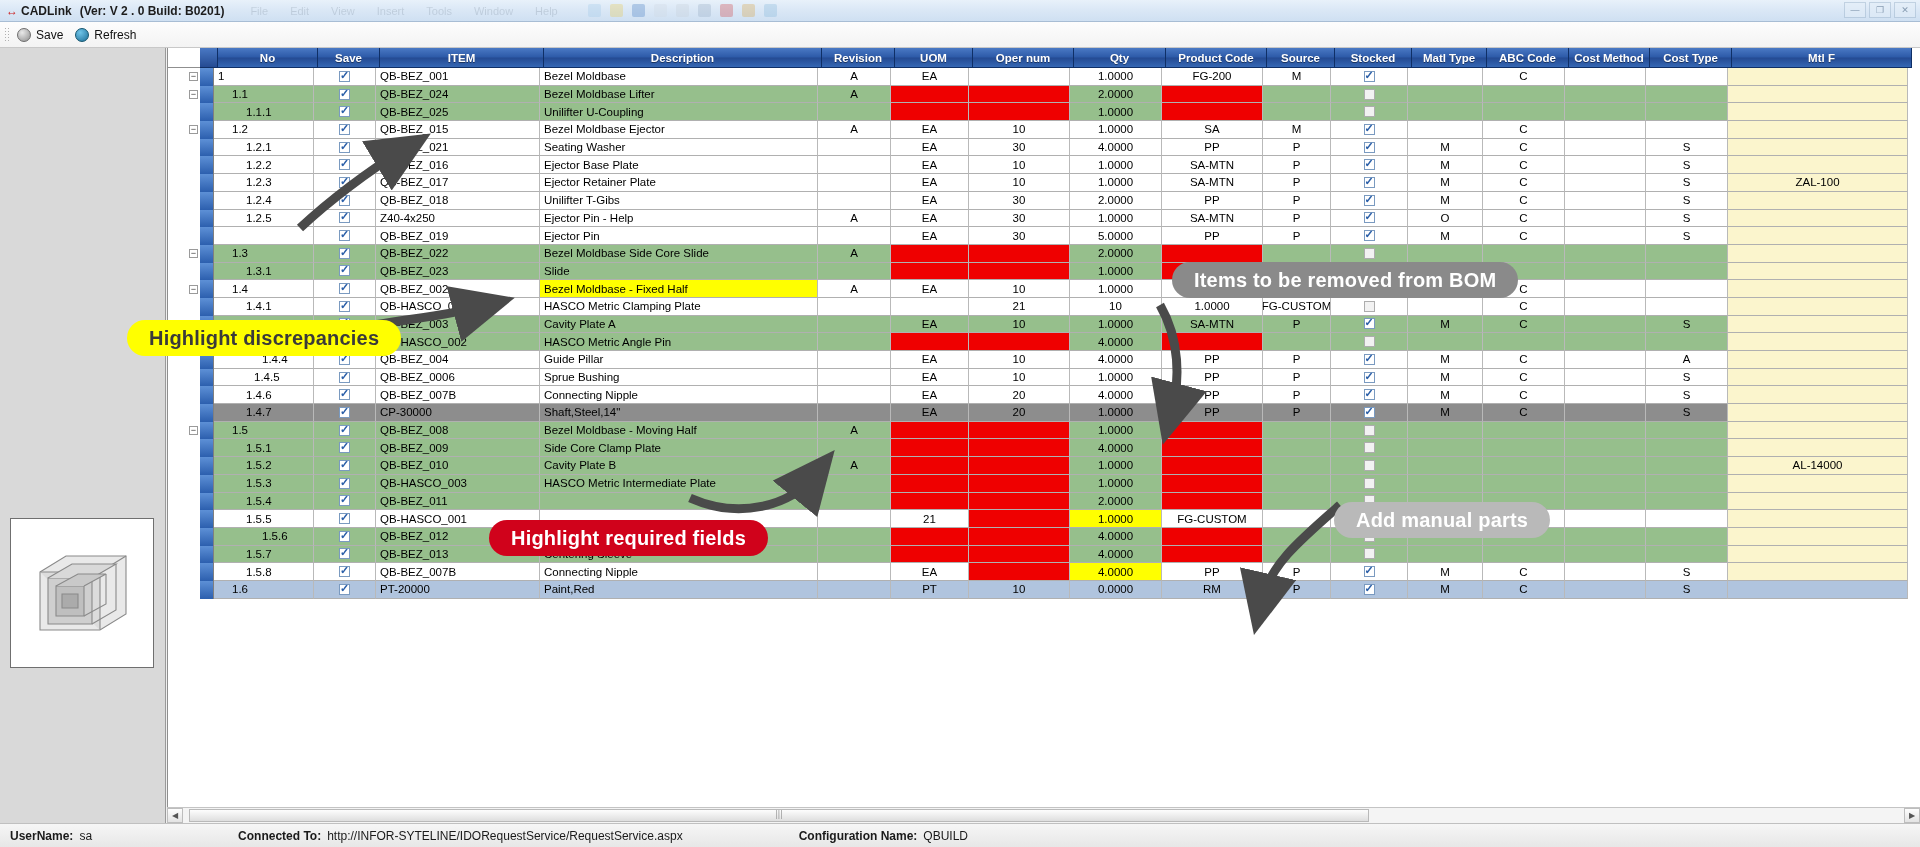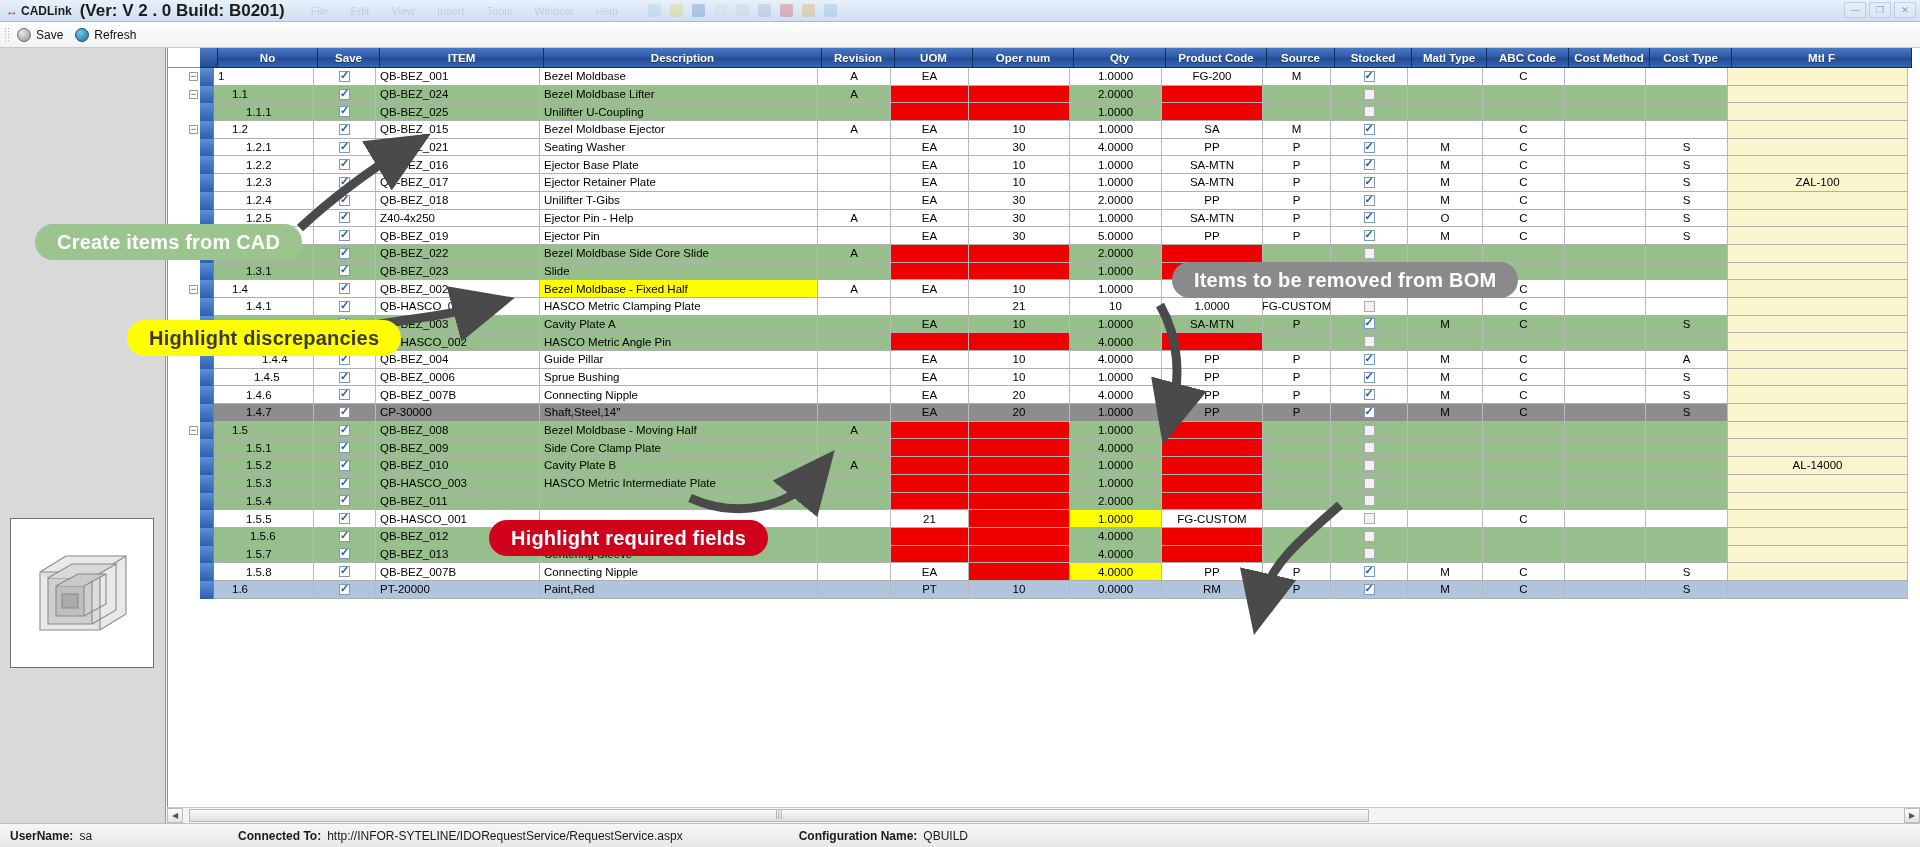--- a/index.html
+++ b/index.html
@@ -15,21 +15,21 @@
 
   
   .titlebar {
     position: absolute; left: 0; top: 0; width: 1920px; height: 22px;
     background: linear-gradient(to bottom, #e8f1fa 0%, #dbe8f6 45%, #cfe0f2 100%);
     border-bottom: 1px solid #a8bdd4;
     display: flex; align-items: center;
   }
   .title-logo { margin-left: 6px; margin-right: 4px; color: #cc2222; font-weight: bold; font-size: 12px; letter-spacing:-1px;}
   .title-text { font-size: 12px; font-weight: bold; color: #1c1c1c; white-space: nowrap; }
-  .title-ver { font-size: 17px; font-weight: bold; color: #1c1c1c; margin-left: 8px; white-space: nowrap;}
+  .title-ver { font-size: 12px; font-weight: bold; color: #1c1c1c; margin-left: 8px; white-space: nowrap;}
   .ghost-menu { display:flex; gap:22px; margin-left:26px; opacity:0.13; }
   .ghost-menu span { font-size:11px; color:#123; white-space:nowrap; }
   .ghost-icons { display:flex; gap:9px; margin-left:30px; opacity:0.30; align-items:center; }
   .gi { width:13px; height:13px; border-radius:2px; }
   .title-right { position:absolute; right:4px; top:2px; display:flex; gap:3px; opacity:.5;}
   .winbtn { width:22px; height:16px; border:1px solid #9fb6cc; background:#e4eef8; font-size:9px; color:#33506e; text-align:center; line-height:14px;}
 
   
   .toolbar {
     position: absolute; left: 0; top: 22px; width: 1920px; height: 26px;
@@ -870,21 +870,21 @@
           </div>
           <div class="cell c" style="width: 75px; flex: 0 0 75px;"></div>
           <div class="cell c" style="width: 82px; flex: 0 0 82px;">C</div>
           <div class="cell c" style="width: 81px; flex: 0 0 81px;"></div>
           <div class="cell c" style="width: 82px; flex: 0 0 82px;"></div>
           <div class="cell c cream" style="width: 180px; flex: 0 0 180px;"></div>
         </div>
         <div class="row green">
           <div class="tree"></div>
           <div class="marker"></div>
-          <div class="cell" style="width: 100px; flex: 0 0 100px; padding-left: 36px;">1.5.6</div>
+          <div class="cell" style="width: 100px; flex: 0 0 100px; padding-left: 48px;">1.5.6</div>
           <div class="cell c" style="width: 62px; flex: 0 0 62px;">
             <span class="chk on"></span>
           </div>
           <div class="cell" style="width: 164px; flex: 0 0 164px;">QB-BEZ_012</div>
           <div class="cell" style="width: 278px; flex: 0 0 278px;">Guide Bushing</div>
           <div class="cell c" style="width: 73px; flex: 0 0 73px;"></div>
           <div class="cell c red" style="width: 78px; flex: 0 0 78px;"></div>
           <div class="cell c red" style="width: 101px; flex: 0 0 101px;"></div>
           <div class="cell c" style="width: 92px; flex: 0 0 92px;">4.0000</div>
           <div class="cell c red" style="width: 101px; flex: 0 0 101px;"></div>
@@ -987,31 +987,31 @@
         <path d="M0,0 L7,3.2 L0,6.4 Z" fill="#4a4a4a"></path>
       </marker>
     </defs>
     <path d="M300,228 C330,200 370,170 400,152" stroke="#4a4a4a" stroke-width="9" fill="none" marker-end="url(#ah)"></path>
     <path d="M345,330 C400,320 450,315 480,307" stroke="#4a4a4a" stroke-width="9" fill="none" marker-end="url(#ah)"></path>
     <path d="M1160,305 C1180,340 1180,380 1172,410" stroke="#4a4a4a" stroke-width="9" fill="none" marker-end="url(#ah)"></path>
     <path d="M690,498 C740,520 790,505 812,478" stroke="#4a4a4a" stroke-width="9" fill="none" marker-end="url(#ah)"></path>
     <path d="M1340,505 C1300,540 1270,565 1262,600" stroke="#4a4a4a" stroke-width="9" fill="none" marker-end="url(#ah)"></path>
   </svg>
 
-  <div class="callout co-green" style="left:35px; top:224px; height:36px;">
-    <span>Create items from CAD</span>
-  </div>
   <div class="callout co-gray" style="left:1172px; top:262px; height:36px;">
     <span>Items to be removed from BOM</span>
   </div>
   <div class="callout co-yellow" style="left:127px; top:320px; height:36px;">
     <span>Highlight discrepancies</span>
   </div>
   <div class="callout co-red" style="left:489px; top:520px; height:36px;">
     <span>Highlight required fields</span>
+  </div>
+  <div class="callout co-gray2" style="left:1334px; top:502px; height:36px;">
+    <span>Add manual parts</span>
   </div>
 
   <div class="statusbar">
     <div class="st-seg" style="margin-left:10px;">
       <span class="st-lbl">UserName:</span>
       <span>sa</span>
     </div>
     <div class="st-seg" style="margin-left:146px;">
       <span class="st-lbl">Connected To:</span>
       <span>http://INFOR-SYTELINE/IDORequestService/RequestService.aspx</span>

